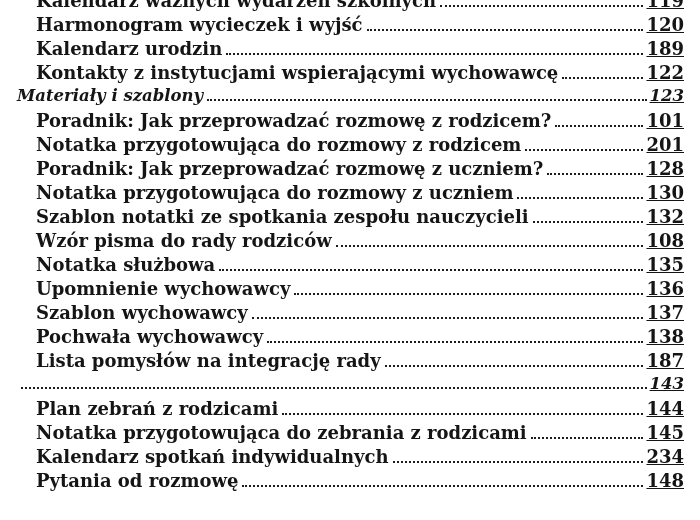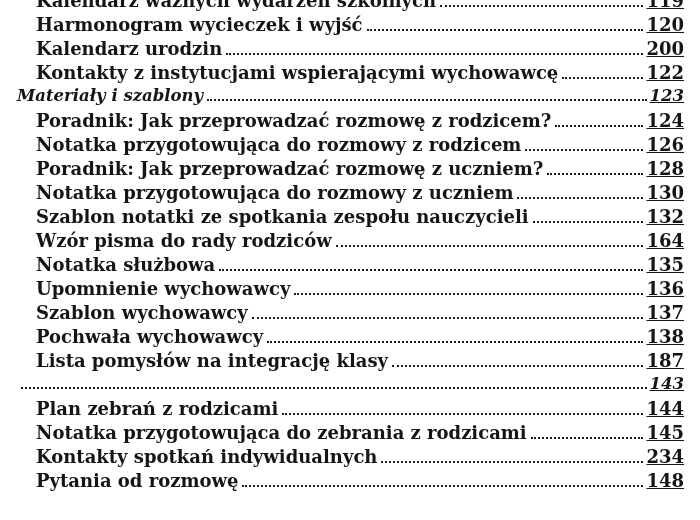--- a/index.html
+++ b/index.html
@@ -71,61 +71,61 @@
     <span class="toc-page-num">119</span>
   </div>
       <div class="toc-row item">
     <span class="toc-label">Harmonogram wycieczek i wyjść</span>
     <span class="toc-leader"></span>
     <span class="toc-page-num">120</span>
   </div>
       <div class="toc-row item">
     <span class="toc-label">Kalendarz urodzin</span>
     <span class="toc-leader"></span>
-    <span class="toc-page-num">200</span>
+    <span class="toc-page-num">189</span>
   </div>
       <div class="toc-row item">
     <span class="toc-label">Kontakty z instytucjami wspierającymi wychowawcę</span>
     <span class="toc-leader"></span>
     <span class="toc-page-num">122</span>
   </div>
       <div class="toc-row section">
     <span class="toc-label">Materiały i szablony</span>
     <span class="toc-leader"></span>
     <span class="toc-page-num">123</span>
   </div>
       <div class="toc-row item">
     <span class="toc-label">Poradnik: Jak przeprowadzać rozmowę z rodzicem?</span>
     <span class="toc-leader"></span>
-    <span class="toc-page-num">124</span>
+    <span class="toc-page-num">101</span>
   </div>
       <div class="toc-row item">
     <span class="toc-label">Notatka przygotowująca do rozmowy z rodzicem</span>
     <span class="toc-leader"></span>
-    <span class="toc-page-num">126</span>
+    <span class="toc-page-num">201</span>
   </div>
       <div class="toc-row item">
     <span class="toc-label">Poradnik: Jak przeprowadzać rozmowę z uczniem?</span>
     <span class="toc-leader"></span>
     <span class="toc-page-num">128</span>
   </div>
       <div class="toc-row item">
     <span class="toc-label">Notatka przygotowująca do rozmowy z uczniem</span>
     <span class="toc-leader"></span>
     <span class="toc-page-num">130</span>
   </div>
       <div class="toc-row item">
     <span class="toc-label">Szablon notatki ze spotkania zespołu nauczycieli</span>
     <span class="toc-leader"></span>
     <span class="toc-page-num">132</span>
   </div>
       <div class="toc-row item">
     <span class="toc-label">Wzór pisma do rady rodziców</span>
     <span class="toc-leader"></span>
-    <span class="toc-page-num">164</span>
+    <span class="toc-page-num">108</span>
   </div>
       <div class="toc-row item">
     <span class="toc-label">Notatka służbowa</span>
     <span class="toc-leader"></span>
     <span class="toc-page-num">135</span>
   </div>
       <div class="toc-row item">
     <span class="toc-label">Upomnienie wychowawcy</span>
     <span class="toc-leader"></span>
     <span class="toc-page-num">136</span>
@@ -134,40 +134,40 @@
     <span class="toc-label">Szablon wychowawcy</span>
     <span class="toc-leader"></span>
     <span class="toc-page-num">137</span>
   </div>
       <div class="toc-row item">
     <span class="toc-label">Pochwała wychowawcy</span>
     <span class="toc-leader"></span>
     <span class="toc-page-num">138</span>
   </div>
       <div class="toc-row item">
-    <span class="toc-label">Lista pomysłów na integrację klasy</span>
+    <span class="toc-label">Lista pomysłów na integrację rady</span>
     <span class="toc-leader"></span>
     <span class="toc-page-num">187</span>
   </div>
       <div class="toc-row section">
     <span class="toc-leader"></span>
     <span class="toc-page-num">143</span>
   </div>
       <div class="toc-row item">
     <span class="toc-label">Plan zebrań z rodzicami</span>
     <span class="toc-leader"></span>
     <span class="toc-page-num">144</span>
   </div>
       <div class="toc-row item">
     <span class="toc-label">Notatka przygotowująca do zebrania z rodzicami</span>
     <span class="toc-leader"></span>
     <span class="toc-page-num">145</span>
   </div>
       <div class="toc-row item">
-    <span class="toc-label">Kontakty spotkań indywidualnych</span>
+    <span class="toc-label">Kalendarz spotkań indywidualnych</span>
     <span class="toc-leader"></span>
     <span class="toc-page-num">234</span>
   </div>
       <div class="toc-row item">
     <span class="toc-label">Pytania od rozmowę</span>
     <span class="toc-leader"></span>
     <span class="toc-page-num">148</span>
   </div>
     </div>
 </div>

